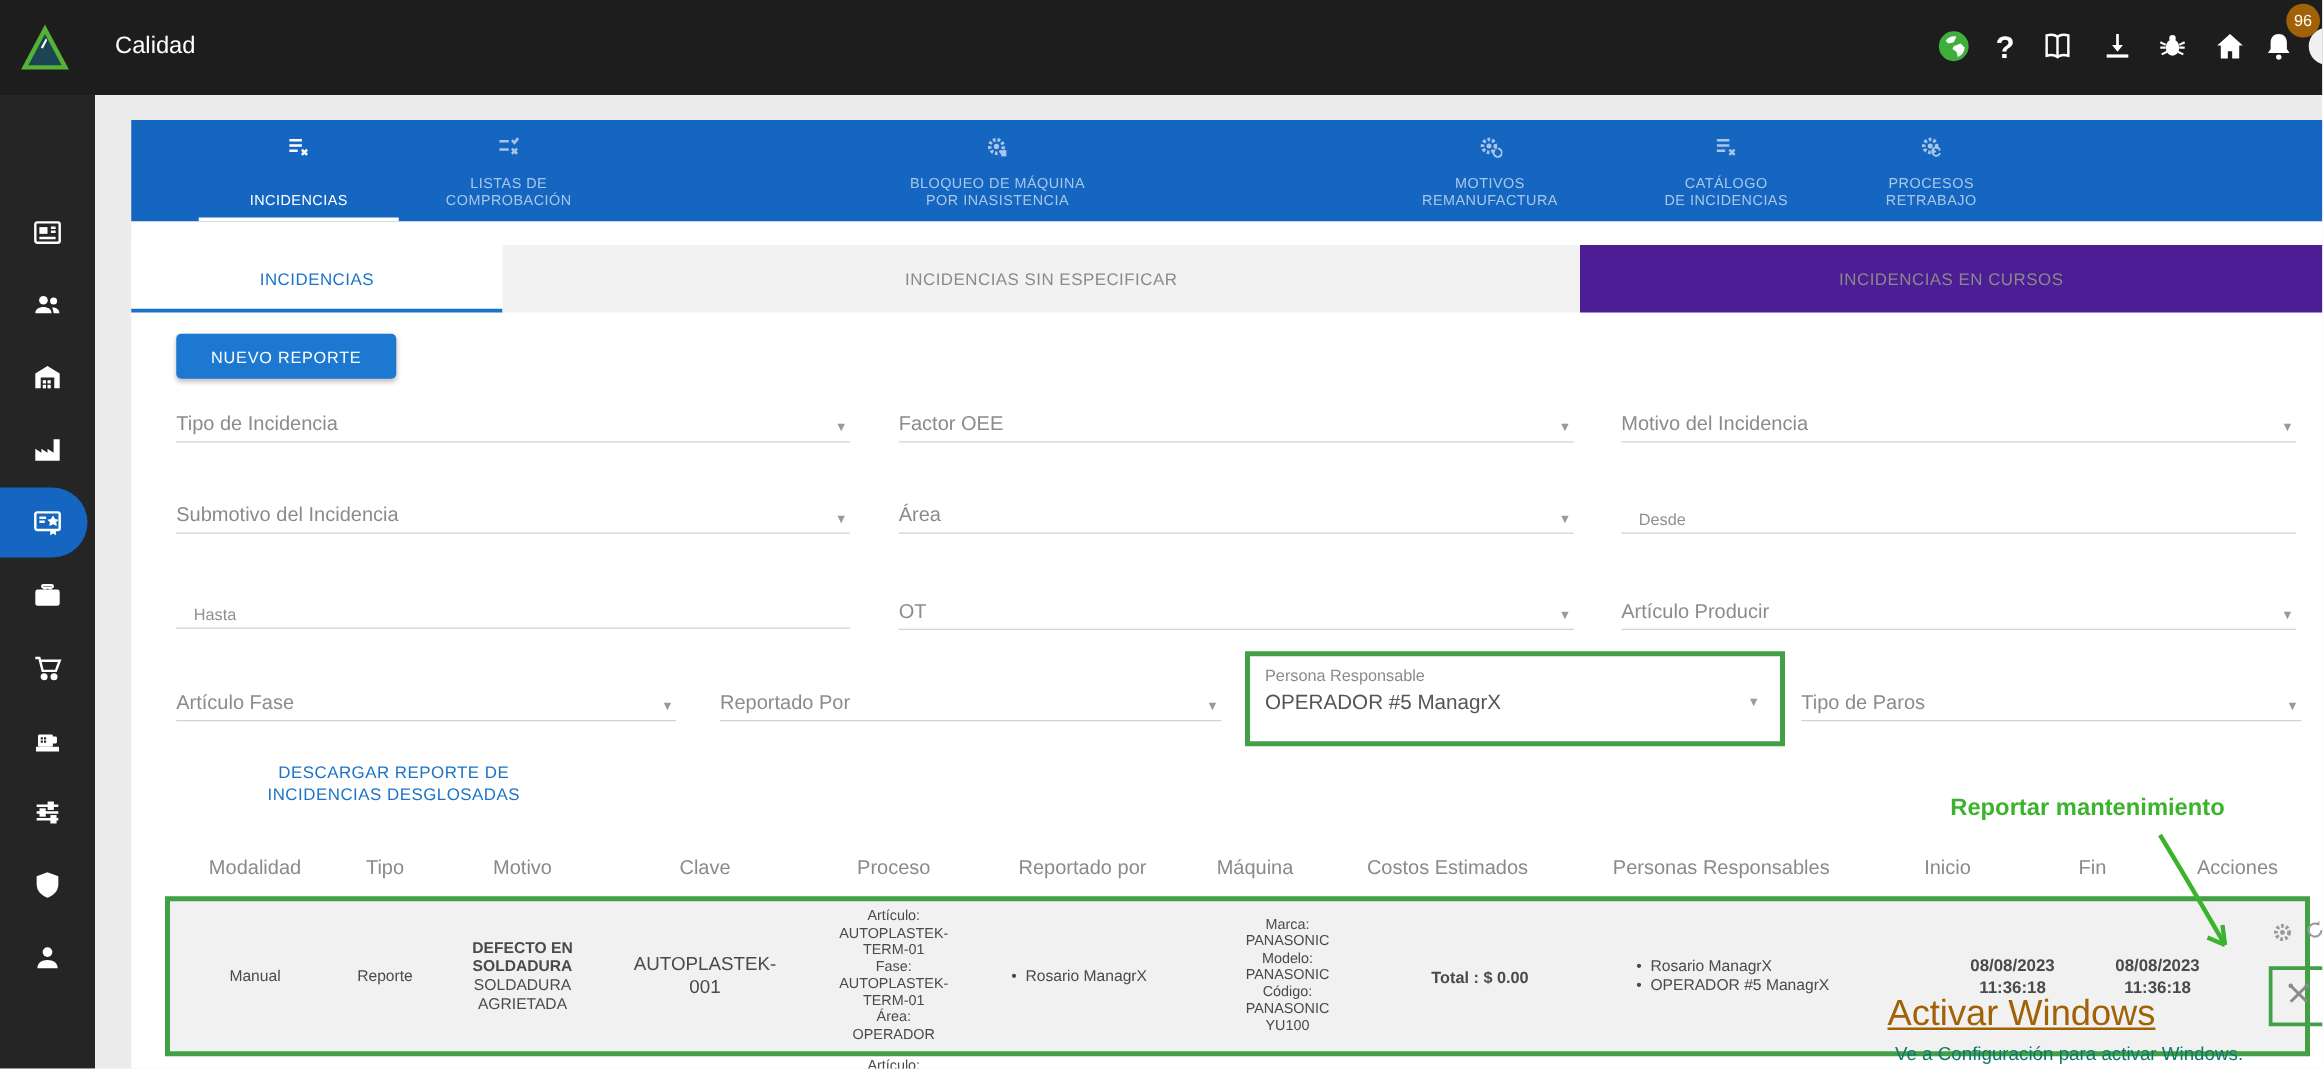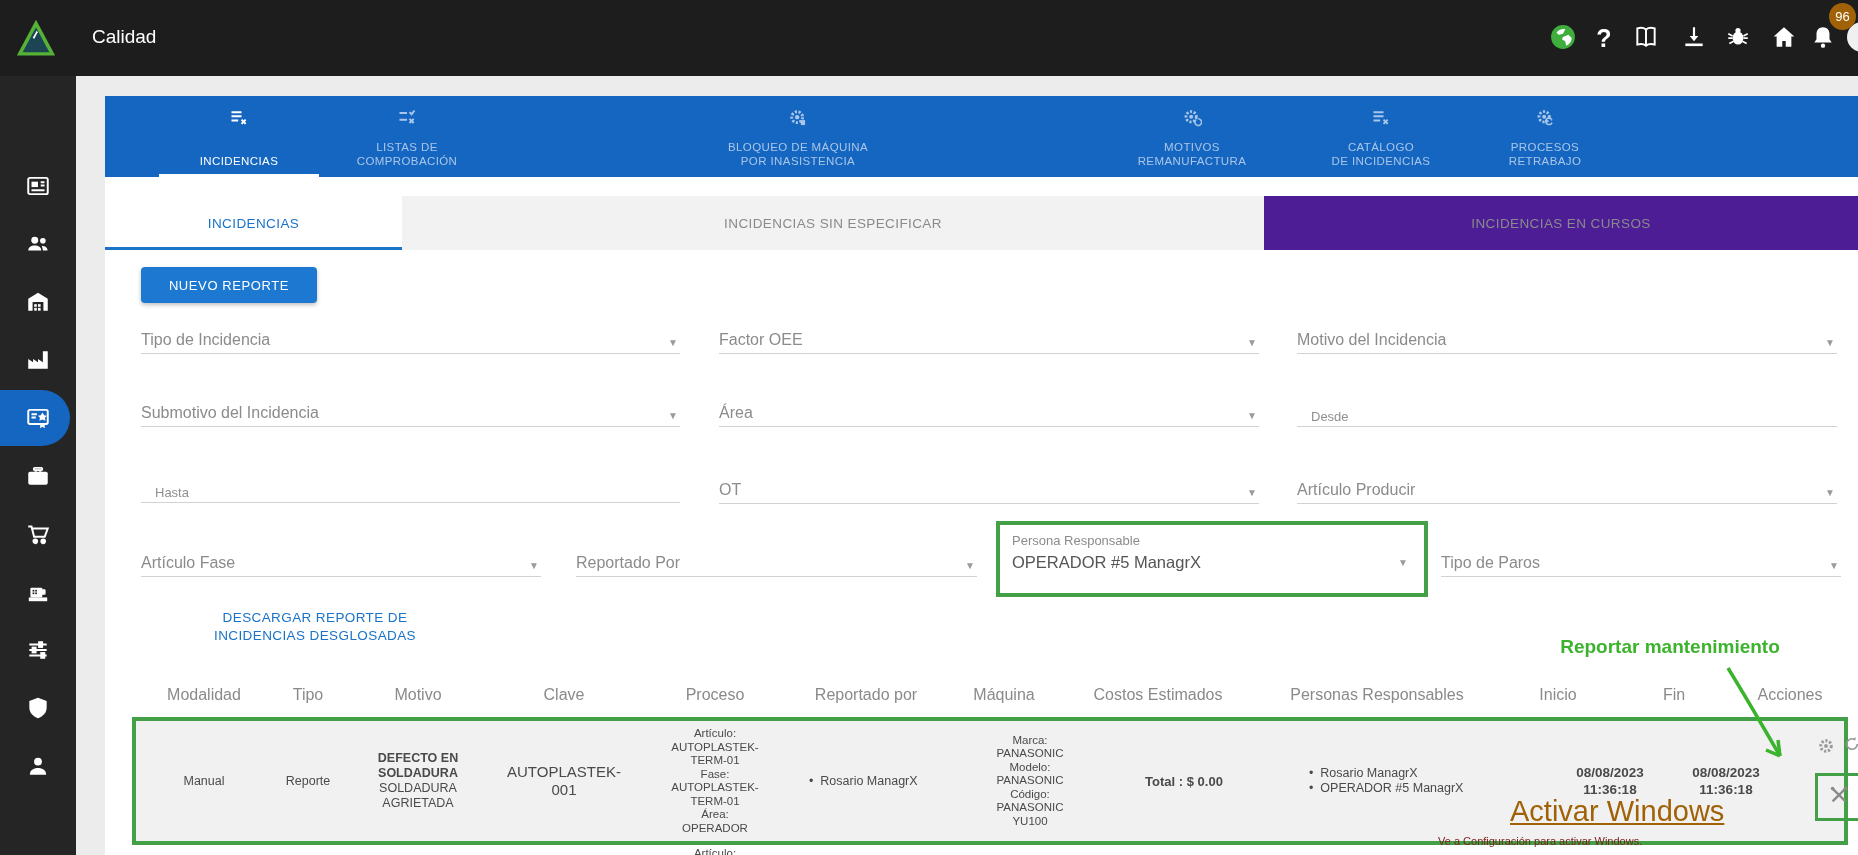--- a/index.html
+++ b/index.html
@@ -84,21 +84,21 @@
   .bullets div{white-space:nowrap;}
   .motivo-b{font-weight:bold;display:block;}
   .acciones-cell{position:relative;height:100%;}
   .act-icon{position:absolute;width:18px;height:18px;}
   .wrench-box{position:absolute;left:34px;top:52px;width:46px;height:42px;border:3px solid #43a047;}
   .wrench-box svg{position:absolute;left:10px;top:8px;width:22px;height:22px;}
   .peek{position:absolute;left:652px;top:847px;width:126px;text-align:center;font-size:11.5px;color:#4a4a4a;z-index:3;}
 
   
   .wm1{position:absolute;left:1510px;top:795px;font-size:29px;color:#a16207;z-index:40;text-decoration:underline;}
-  .wm2{position:absolute;left:1438px;top:835px;font-size:11px;color:#7f1d1d;z-index:40;}
+  .wm2{position:absolute;left:1516px;top:835px;font-size:15px;color:#0f766e;z-index:40;}
 </style>
 </head>
 <body>
 
 <div id="app">
 
   <header class="topbar">
     <span class="logo">
       <svg viewBox="0 0 48 48">
           <path d="M24 2 47 45 H1 Z" fill="#55b236"></path>

